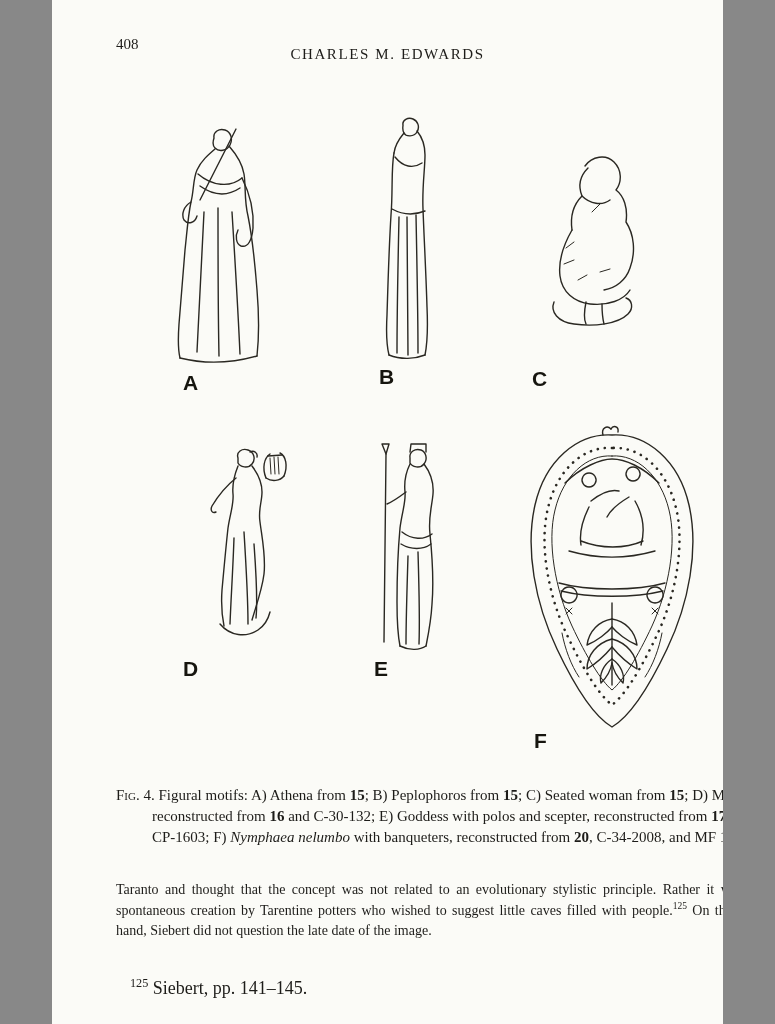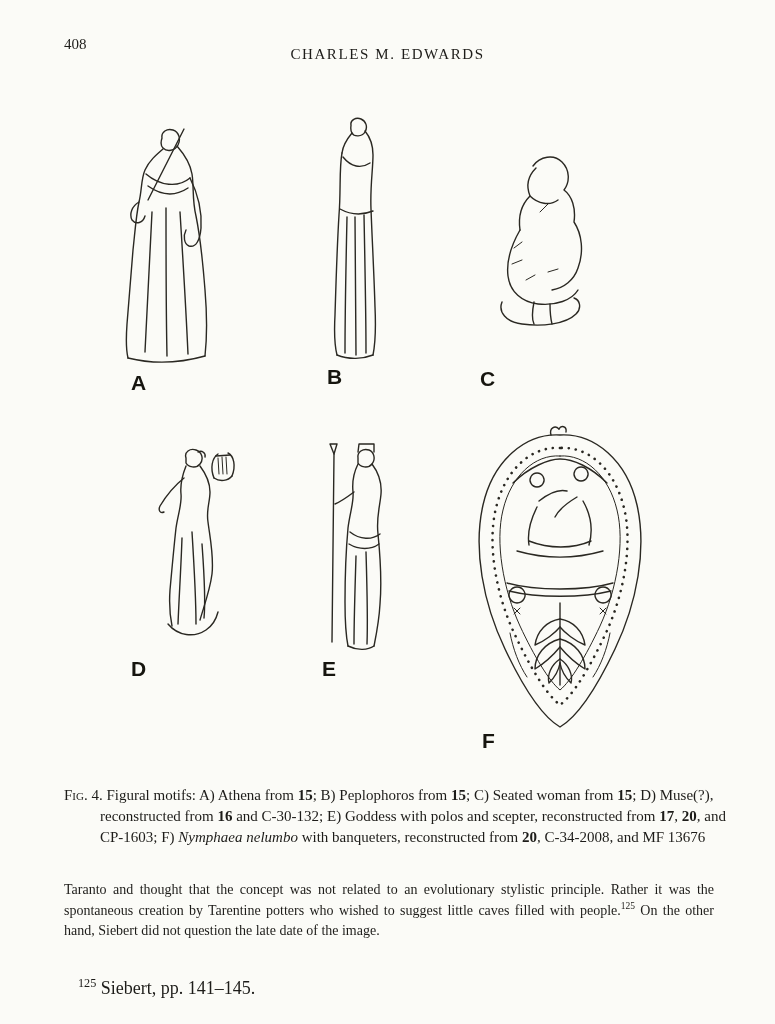--- a/index.html
+++ b/index.html
@@ -1,17 +1,17 @@
 <!DOCTYPE html>
 <html><head>
 <meta charset="utf-8">
 <style>
   html,body{margin:0;padding:0;background:#888;}
   .page{
-    position:relative;width:775px;height:1024px;margin:0 auto;
+    position:relative;width:671px;height:1024px;margin:0 auto;
     background:#fbfbf7;color:#1d1c19;overflow:hidden;
     font-family:"Liberation Serif", serif;
   }
   
   .header{position:absolute;top:36px;left:64px;right:64px;height:22px;}
   .page-number{position:absolute;left:0;top:0;font-size:15px;}
   .running-head{text-align:center;font-size:15px;letter-spacing:1.6px;margin-top:10px;}
   
   .plate{position:absolute;top:95px;left:0;width:775px;height:670px;}
   .drawing{position:absolute;}

